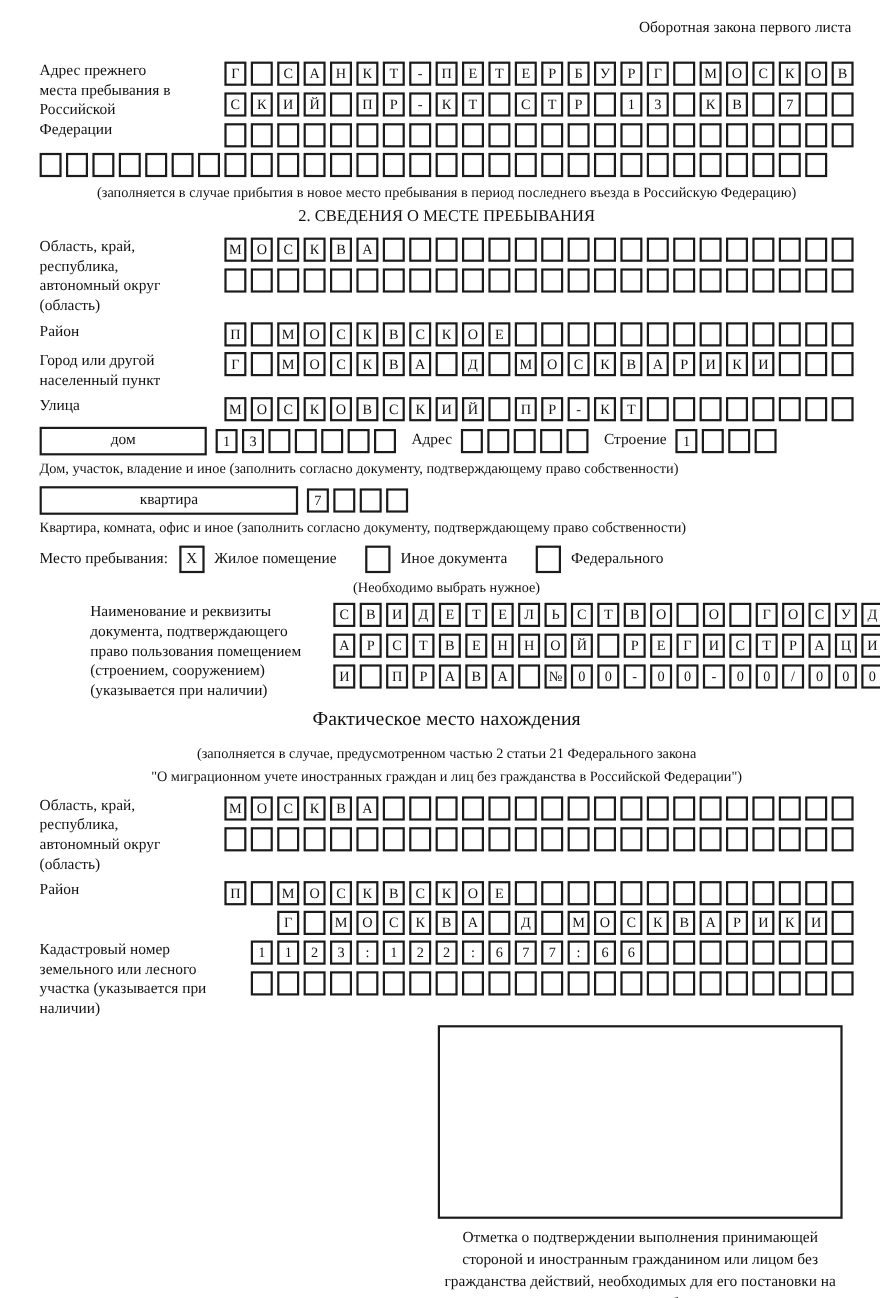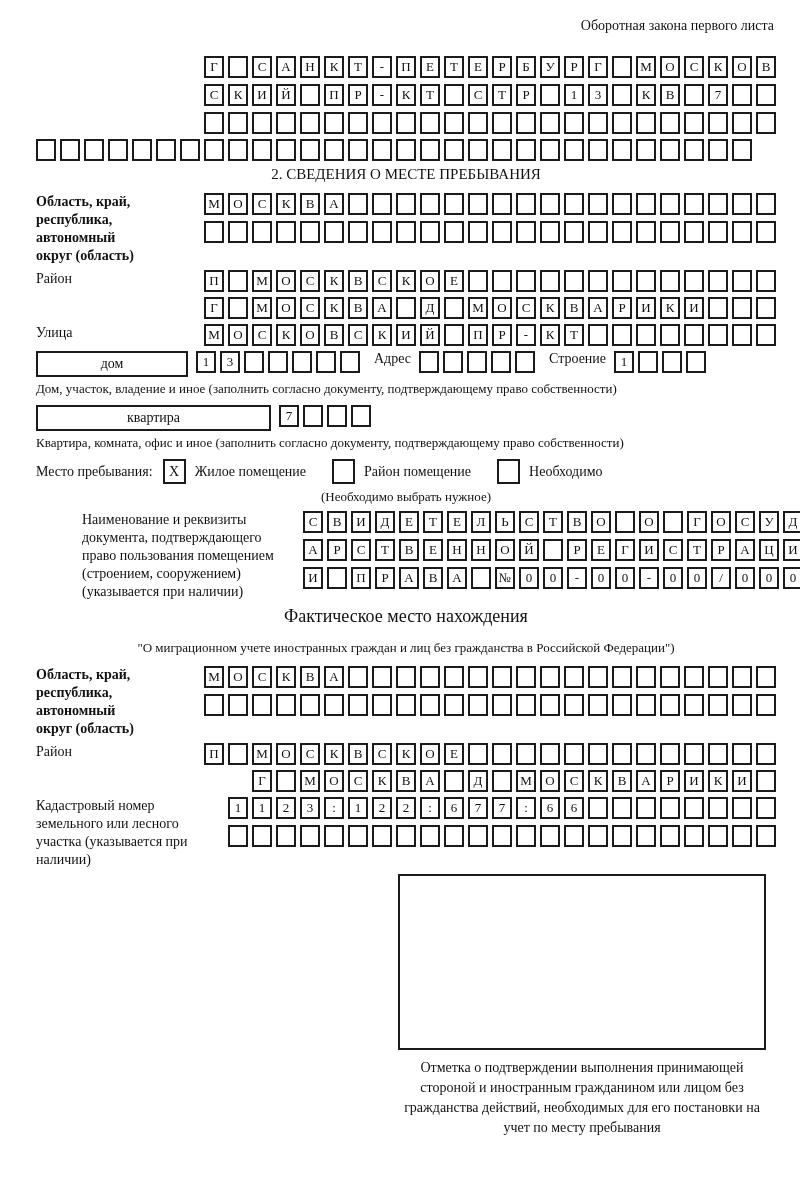--- a/index.html
+++ b/index.html
@@ -4,34 +4,34 @@
 <style>
   html,body{margin:0;padding:0;background:#fff;}
   body{width:800px;height:1180px;overflow:hidden;color:#111;
        font-family:"Liberation Serif","DejaVu Serif",serif;}
   .page{box-sizing:border-box;width:800px;height:1180px;padding:12px 24px 0 36px;}
   .corner{text-align:right;font-size:14px;margin:6px 2px 22px 0;}
   
   .field{display:flex;align-items:flex-start;margin-bottom:5px;}
   .flabel{font-size:14px;line-height:18px;padding-right:6px;}
   .w120{width:122px;flex:none;}
-  .w115{width:115px;flex:none;font-weight:bold;}
+  .w115{width:115px;flex:none;}
   .w140{width:142px;flex:none;}
   .w175{width:178px;flex:none;}
   .w210{width:215px;flex:none;margin-left:46px;}
   .rows{margin-left:auto;display:flex;flex-direction:column;gap:6px;flex:none;}
   .grid{display:flex;flex:none;}
   .cell{box-sizing:border-box;width:20px;height:22px;border:2px solid #1b1b1b;margin-left:4px;
         display:flex;align-items:center;justify-content:center;font-size:13px;flex:none;}
   .grid .cell:first-child{margin-left:0;}
   .fullrow{margin:1px 0 5px 0;}
   .center-note{font-size:13px;text-align:center;margin:0 0 6px 0;line-height:17px;}
   .sec-title{font-size:15px;font-weight:normal;text-align:center;margin:4px 0 10px 0;}
   
-  .inlinerow{display:flex;align-items:flex-start;margin-bottom:4px;}
+  .inlinerow{display:flex;align-items:center;margin-bottom:4px;}
   .wide-box{box-sizing:border-box;border:2px solid #1b1b1b;height:26px;display:flex;
             align-items:center;justify-content:center;font-size:14px;flex:none;}
   .dombox{width:152px;}
   .kvbox{width:235px;}
   .inline-label{font-size:14px;padding:0 8px 0 14px;flex:none;}
   .gap8{margin-left:8px;}
   .small-note{font-size:13px;line-height:16px;margin:0 0 8px 0;}
   
   .mesto{display:flex;align-items:center;margin:2px 0 4px 0;font-size:14px;}
   .cb{box-sizing:border-box;width:23px;height:25px;border:2px solid #1b1b1b;margin:0 9px 0 10px;
@@ -46,20 +46,21 @@
   .stamp-caption{font-size:14px;line-height:20px;text-align:center;margin-top:8px;}
 </style>
 </head>
 <body>
 
 <div class="page">
 
   <div class="corner">Оборотная закона первого листа</div>
 
   <div class="field">
+    <div class="flabel w120">Адрес прежнего места пребывания в Российской Федерации</div>
     <div class="rows">
       <div class="grid">
           <span class="cell">Г</span>
           <span class="cell"></span>
           <span class="cell">С</span>
           <span class="cell">А</span>
           <span class="cell">Н</span>
           <span class="cell">К</span>
           <span class="cell">Т</span>
           <span class="cell">-</span>
@@ -159,20 +160,21 @@
       <span class="cell"></span>
       <span class="cell"></span>
       <span class="cell"></span>
       <span class="cell"></span>
       <span class="cell"></span>
       <span class="cell"></span>
       <span class="cell"></span>
       <span class="cell"></span>
       <span class="cell"></span>
     </div>
+  <div class="center-note">(заполняется в случае прибытия в новое место пребывания в период последнего въезда в Российскую Федерацию)</div>
 
   <div class="sec-title">2. СВЕДЕНИЯ О МЕСТЕ ПРЕБЫВАНИЯ</div>
 
   <div class="field">
     <div class="flabel w115">Область, край, республика, автономный округ (область)</div>
     <div class="rows">
       <div class="grid">
           <span class="cell">М</span>
           <span class="cell">О</span>
           <span class="cell">С</span>
@@ -253,20 +255,21 @@
           <span class="cell"></span>
           <span class="cell"></span>
           <span class="cell"></span>
           <span class="cell"></span>
           <span class="cell"></span>
         </div>
     </div>
   </div>
 
   <div class="field">
+    <div class="flabel w140">Город или другой населенный пункт</div>
     <div class="rows">
       <div class="grid">
           <span class="cell">Г</span>
           <span class="cell"></span>
           <span class="cell">М</span>
           <span class="cell">О</span>
           <span class="cell">С</span>
           <span class="cell">К</span>
           <span class="cell">В</span>
           <span class="cell">А</span>
@@ -360,23 +363,23 @@
         <span class="cell"></span>
       </div>
   </div>
   <div class="small-note">Квартира, комната, офис и иное (заполнить согласно документу, подтверждающему право собственности)</div>
 
   <div class="mesto">
     <span>Место пребывания:</span>
     <span class="cb">X</span>
     <span>Жилое помещение</span>
     <span class="cb cb-gap"></span>
-    <span>Район помещение</span>
+    <span>Иное документа</span>
     <span class="cb cb-gap"></span>
-    <span>Необходимо</span>
+    <span>Федерального</span>
   </div>
   <div class="center-note">(Необходимо выбрать нужное)</div>
 
   <div class="field">
     <div class="flabel w210">Наименование и реквизиты документа, подтверждающего право пользования помещением (строением, сооружением) (указывается при наличии)</div>
     <div class="rows">
       <div class="grid">
           <span class="cell">С</span>
           <span class="cell">В</span>
           <span class="cell">И</span>
@@ -442,20 +445,21 @@
           <span class="cell">0</span>
           <span class="cell">/</span>
           <span class="cell">0</span>
           <span class="cell">0</span>
           <span class="cell">0</span>
         </div>
     </div>
   </div>
 
   <div class="fact-title">Фактическое место нахождения</div>
+  <div class="fact-note">(заполняется в случае, предусмотренном частью 2 статьи 21 Федерального закона</div>
   <div class="fact-note last">"О миграционном учете иностранных граждан и лиц без гражданства в Российской Федерации")</div>
 
   <div class="field">
     <div class="flabel w115">Область, край, республика, автономный округ (область)</div>
     <div class="rows">
       <div class="grid">
           <span class="cell">М</span>
           <span class="cell">О</span>
           <span class="cell">С</span>
           <span class="cell">К</span>

